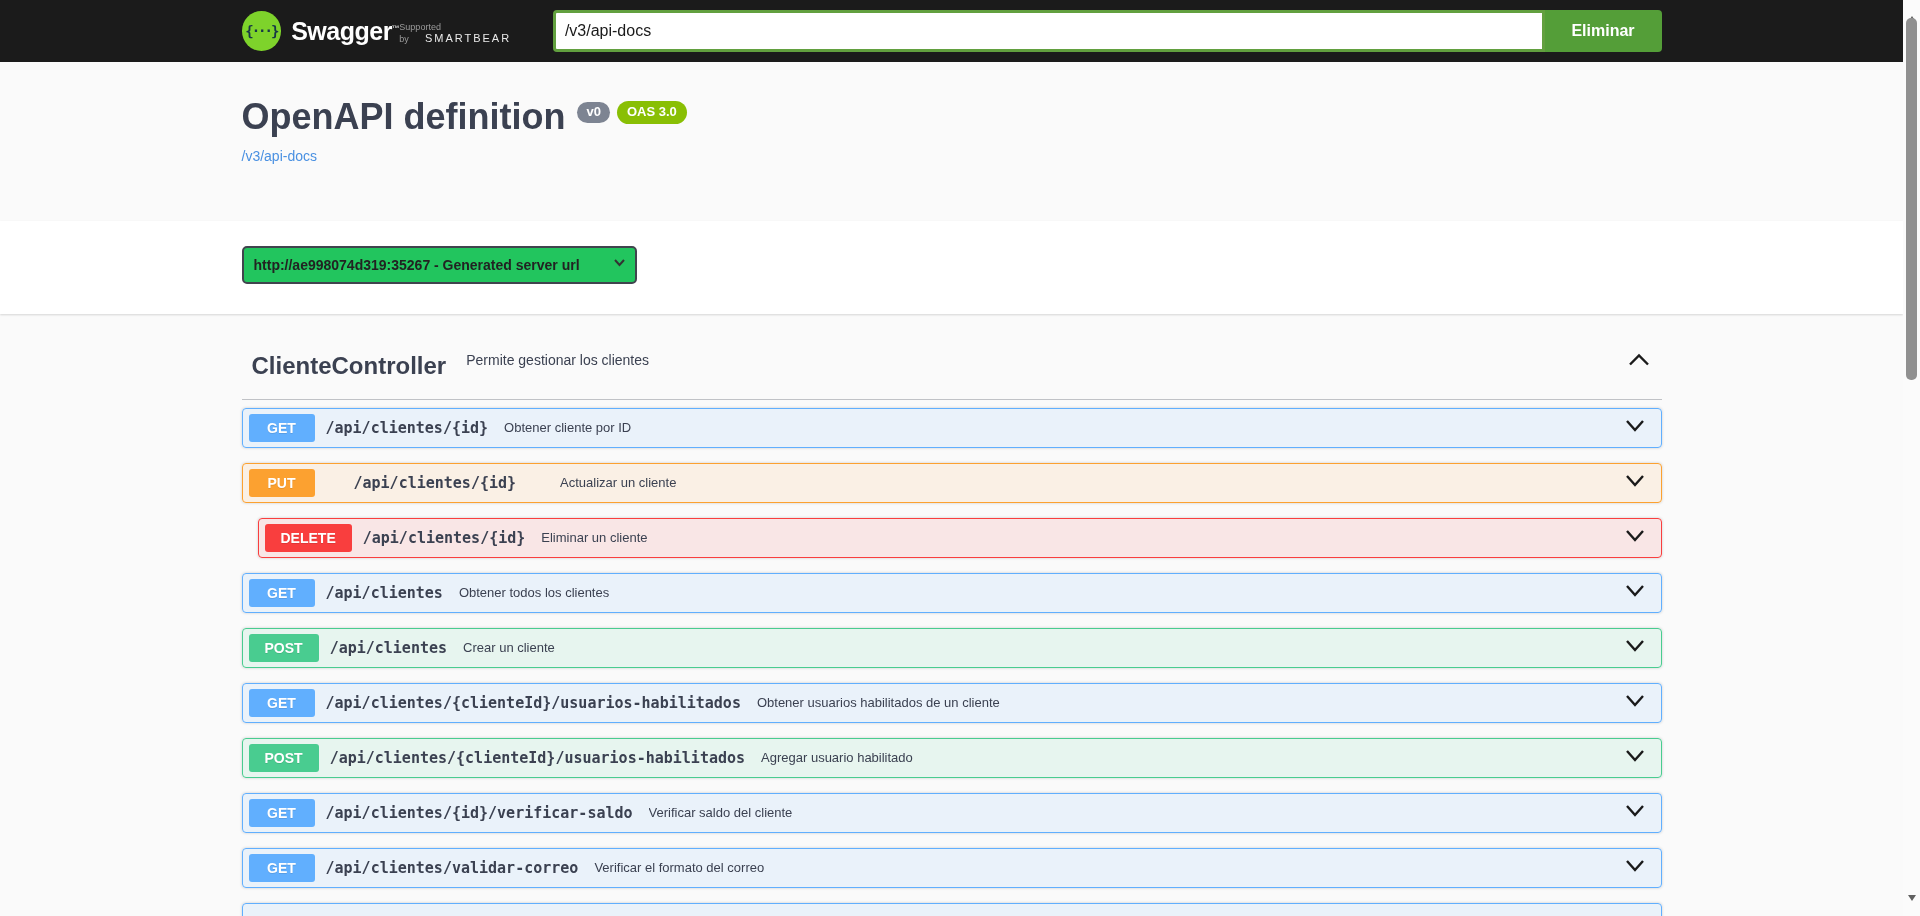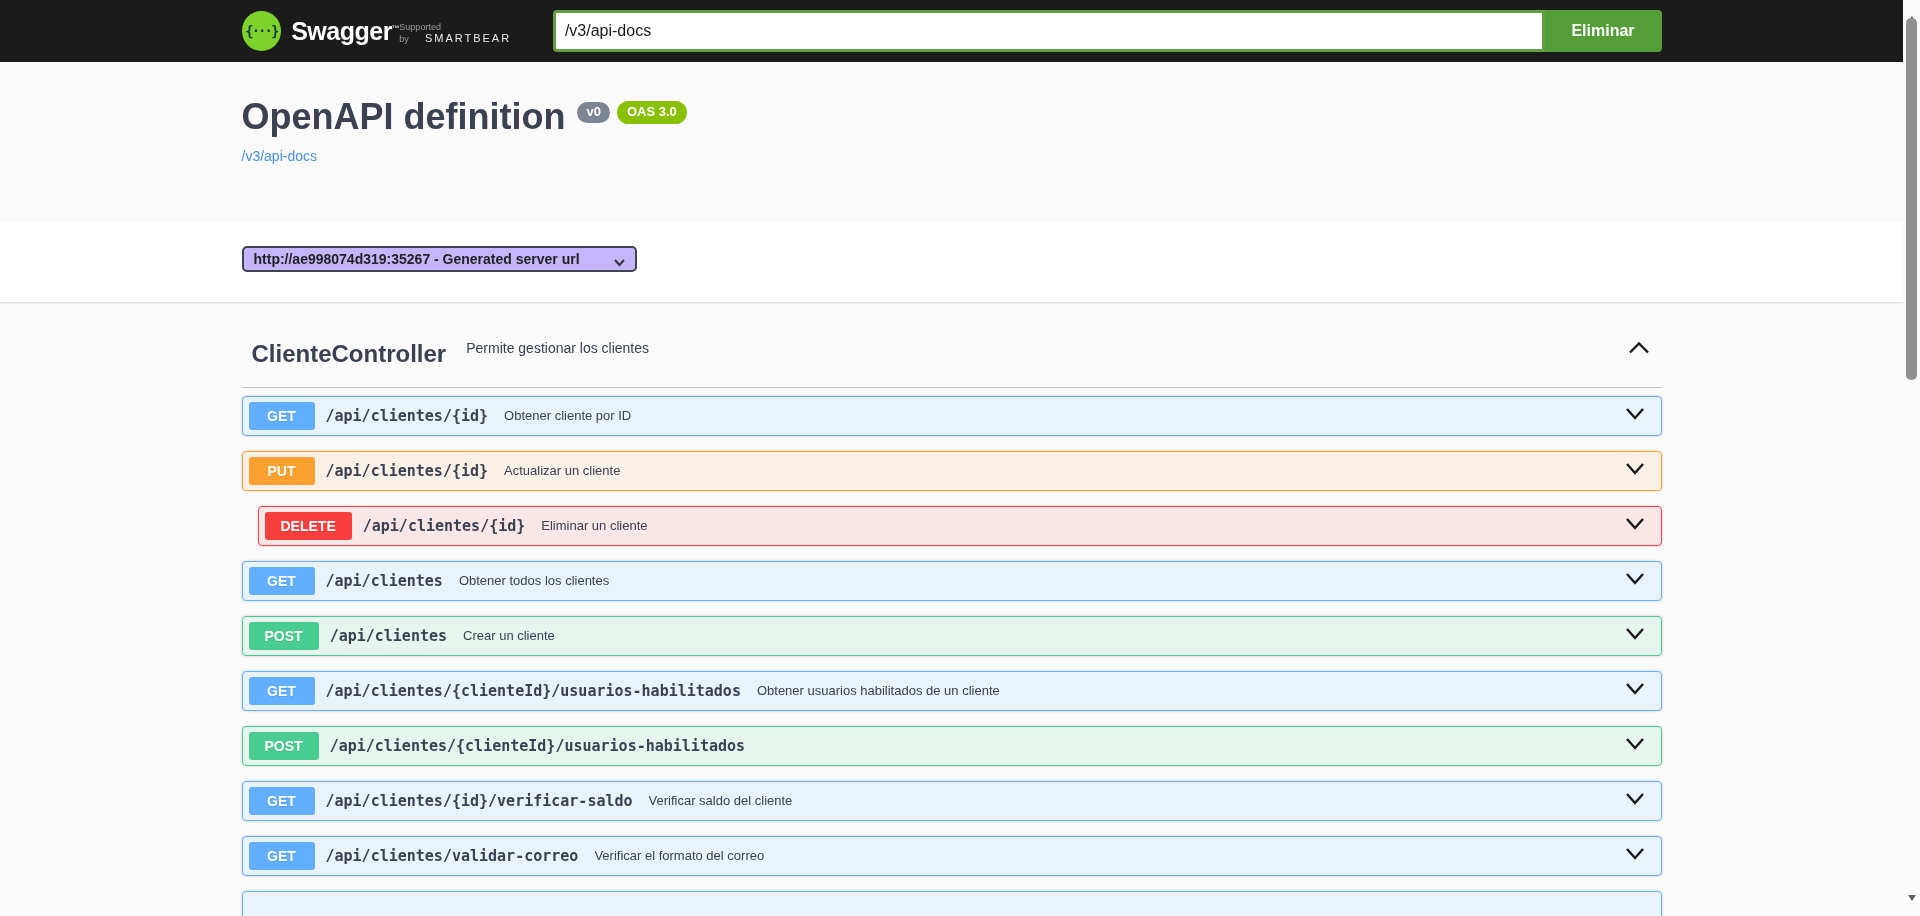--- a/index.html
+++ b/index.html
@@ -49,22 +49,22 @@
   .badge { display: inline-block; color: #fff; border-radius: 57px; vertical-align: super; }
   .badge-version { background: var(--version-gray, #7d8492); font-size: 13px; font-weight: bold; padding: 2px 9px 3px; margin-left: 12px; }
   .badge-oas { background: var(--oas-green, #89bf04); font-size: 13px; font-weight: bold; padding: 3px 10px 4px; margin-left: 7px; }
   .spec-link { display: inline-block; margin-top: 10px; font-size: 14px; color: var(--link-blue, #4990e2); text-decoration: none; cursor: pointer; }
 
   
   .scheme-container { background: #fff; box-shadow: 0 1px 2px 0 rgba(0,0,0,.15); padding: 25px 0 30px; }
   .servers-title { font-size: 12px; font-weight: bold; margin: 0 0 5px; color: var(--heading); }
   .server-select-wrap { position: relative; width: 395px; }
   .server-select {
-    width: 100%; height: 26px; appearance: none; -webkit-appearance: none;
-    border: 2px solid #41444e; border-radius: 5px; background: #c4b5fd;
+    width: 100%; height: 38px; appearance: none; -webkit-appearance: none;
+    border: 2px solid #41444e; border-radius: 5px; background: #22c55e;
     font-family: "Liberation Sans", sans-serif; font-size: 14px; font-weight: bold; color: #222;
     padding: 0 34px 0 10px; cursor: pointer; outline: none;
   }
   .select-chevron { position: absolute; right: 11px; top: 9px; pointer-events: none; }
 
   
   .tag-section { padding-top: 38px; }
   .opblock-tag {
     display: flex; align-items: flex-start; padding: 0 10px 18px;
     border-bottom: 1px solid rgba(59,65,81,.3); cursor: pointer;
@@ -89,21 +89,21 @@
     margin-left: 11px; font-family: "DejaVu Sans Mono", monospace;
     font-size: 15px; font-weight: bold; color: var(--heading); text-decoration: none;
   }
   .opblock-desc { margin-left: 16px; font-size: 13px; color: var(--heading); flex: 1; white-space: nowrap; overflow: hidden; }
   .opblock-chevron { margin-left: auto; flex: none; display: flex; align-items: center; color: #1a1a1a; }
 
   .method-get    { border-color: var(--get);    background: var(--get-bg); }
   .method-get    .opblock-summary-method { background: var(--get); }
   .method-post   { border-color: var(--post);   background: var(--post-bg); }
   .method-post   .opblock-summary-method { background: var(--post); }
-  .method-put    { border-color: var(--put);    background: var(--put-bg); }
+  .method-put    { border-color: var(--put);    background: var(--put-bg); gap: 28px; }
   .method-put    .opblock-summary-method { background: var(--put); }
   .method-delete { border-color: var(--delete); background: var(--delete-bg); margin-left: 16px; }
   .method-delete .opblock-summary-method { background: var(--delete); }
 
   
   .scrollbar { position: fixed; top: 0; right: 0; width: 17px; height: 916px; background: #fbfbfb; }
   .sb-btn { position: absolute; left: 0; width: 17px; height: 16px; background: transparent; border: none; padding: 0; cursor: pointer; }
   .sb-btn.up { top: 0; } .sb-btn.down { bottom: 0; }
   .tri-up { width: 0; height: 0; margin: 4px auto 0; border-left: 4px solid transparent; border-right: 4px solid transparent; border-bottom: 6px solid #606060; }
   .tri-down { width: 0; height: 0; margin: 5px auto 0; border-left: 4px solid transparent; border-right: 4px solid transparent; border-top: 6px solid #606060; }
@@ -239,20 +239,21 @@
         <svg width="20" height="14" viewBox="0 0 20 14">
                 <path d="M2 2 L10 11 L18 2" fill="none" stroke="currentColor" stroke-width="2.4"></path>
               </svg>
       </span>
     </button>
   </div>
 
   <div class="opblock method-post">
     <span class="opblock-summary-method">POST</span>
     <a class="opblock-path">/api/clientes/{clienteId}/usuarios-habilitados</a>
+    <span class="opblock-desc">Agregar usuario habilitado</span>
     <button class="opblock-chevron" style="background:none;border:none;cursor:pointer;">
       <span>
         <svg width="20" height="14" viewBox="0 0 20 14">
                 <path d="M2 2 L10 11 L18 2" fill="none" stroke="currentColor" stroke-width="2.4"></path>
               </svg>
       </span>
     </button>
   </div>
 
   <div class="opblock method-get">

